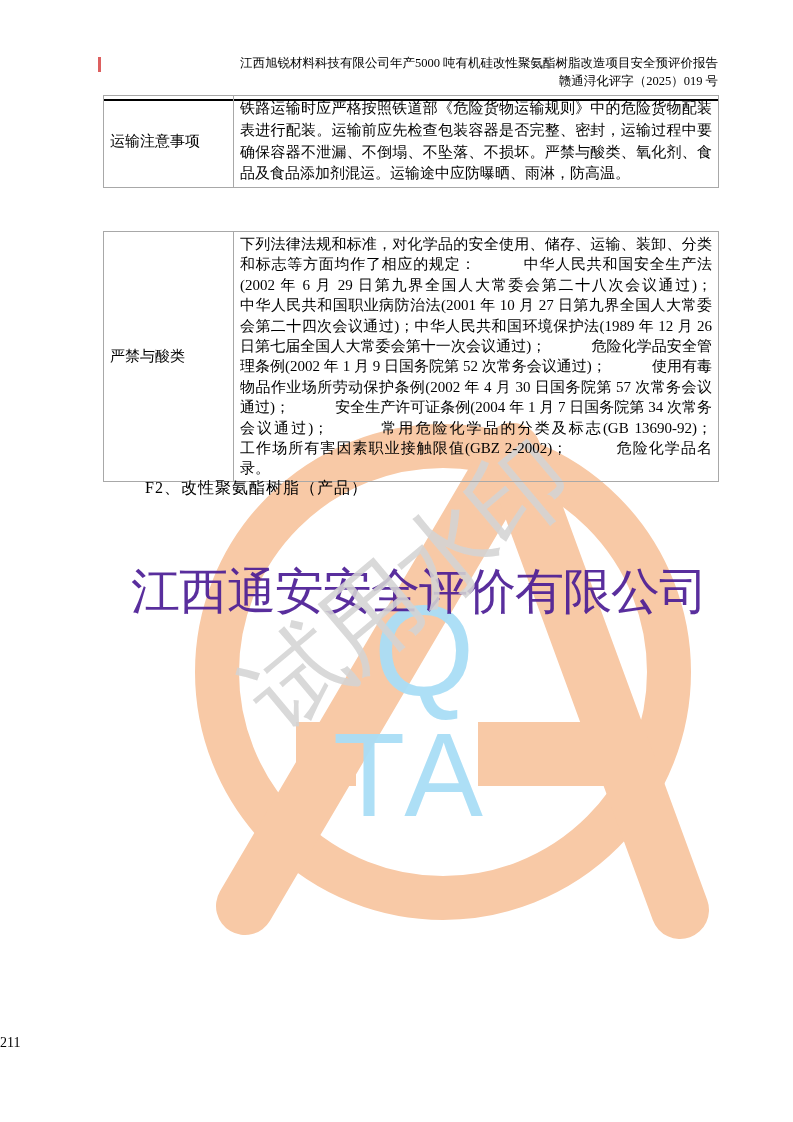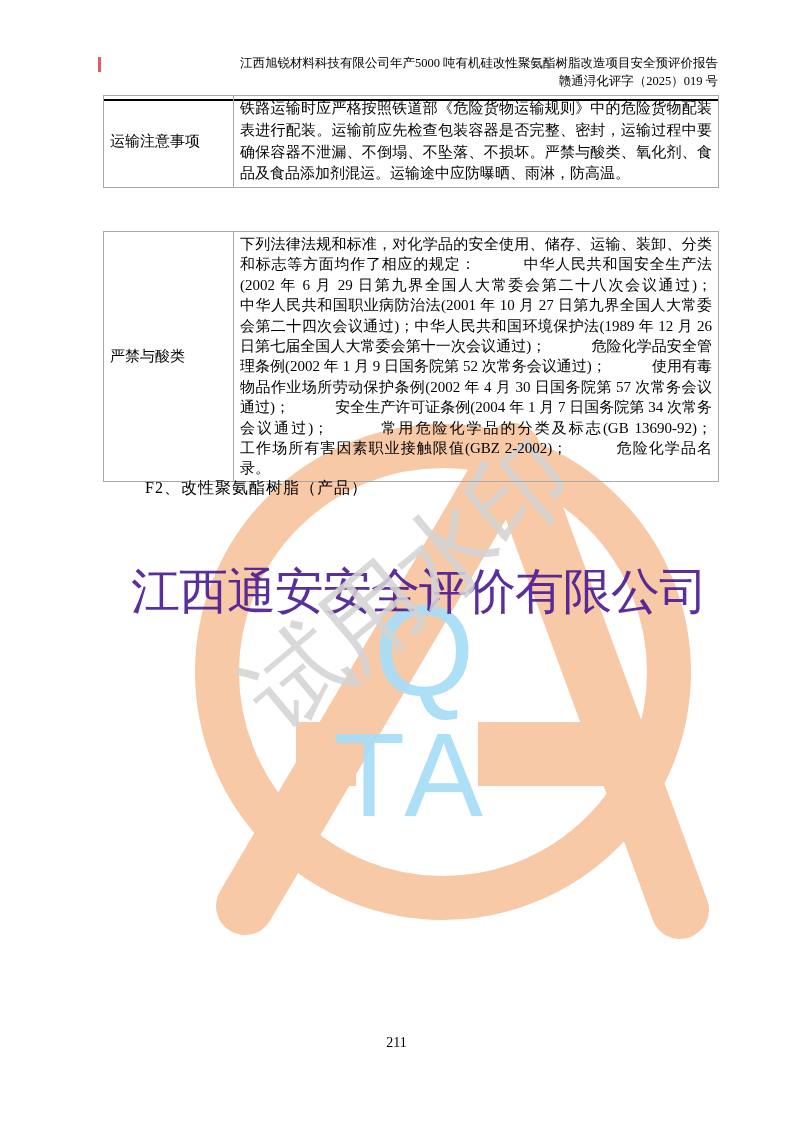--- a/index.html
+++ b/index.html
@@ -64,21 +64,21 @@
     font-family:"DejaVu Sans","Liberation Sans",sans-serif;
     font-size:18.5px;font-weight:bold;line-height:24px;
     letter-spacing:.5px;
   }
   .f2-heading{
     position:absolute;left:145px;top:475px;
     font-size:16px;line-height:26px;letter-spacing:1px;
   }
   .page-number{
     position:absolute;left:0;top:1035px;width:793px;
-    text-align:center;font-size:14px;
+    font-size:14px;
   }
 </style>
 </head>
 <body>
 
 <div class="page">
 
   <div class="wm-layer">
     <svg class="wm-svg" width="793" height="1122" viewBox="0 0 793 1122">
       <circle cx="443" cy="672" r="226" fill="none" stroke-width="44" stroke="#F8C9A6"></circle>

